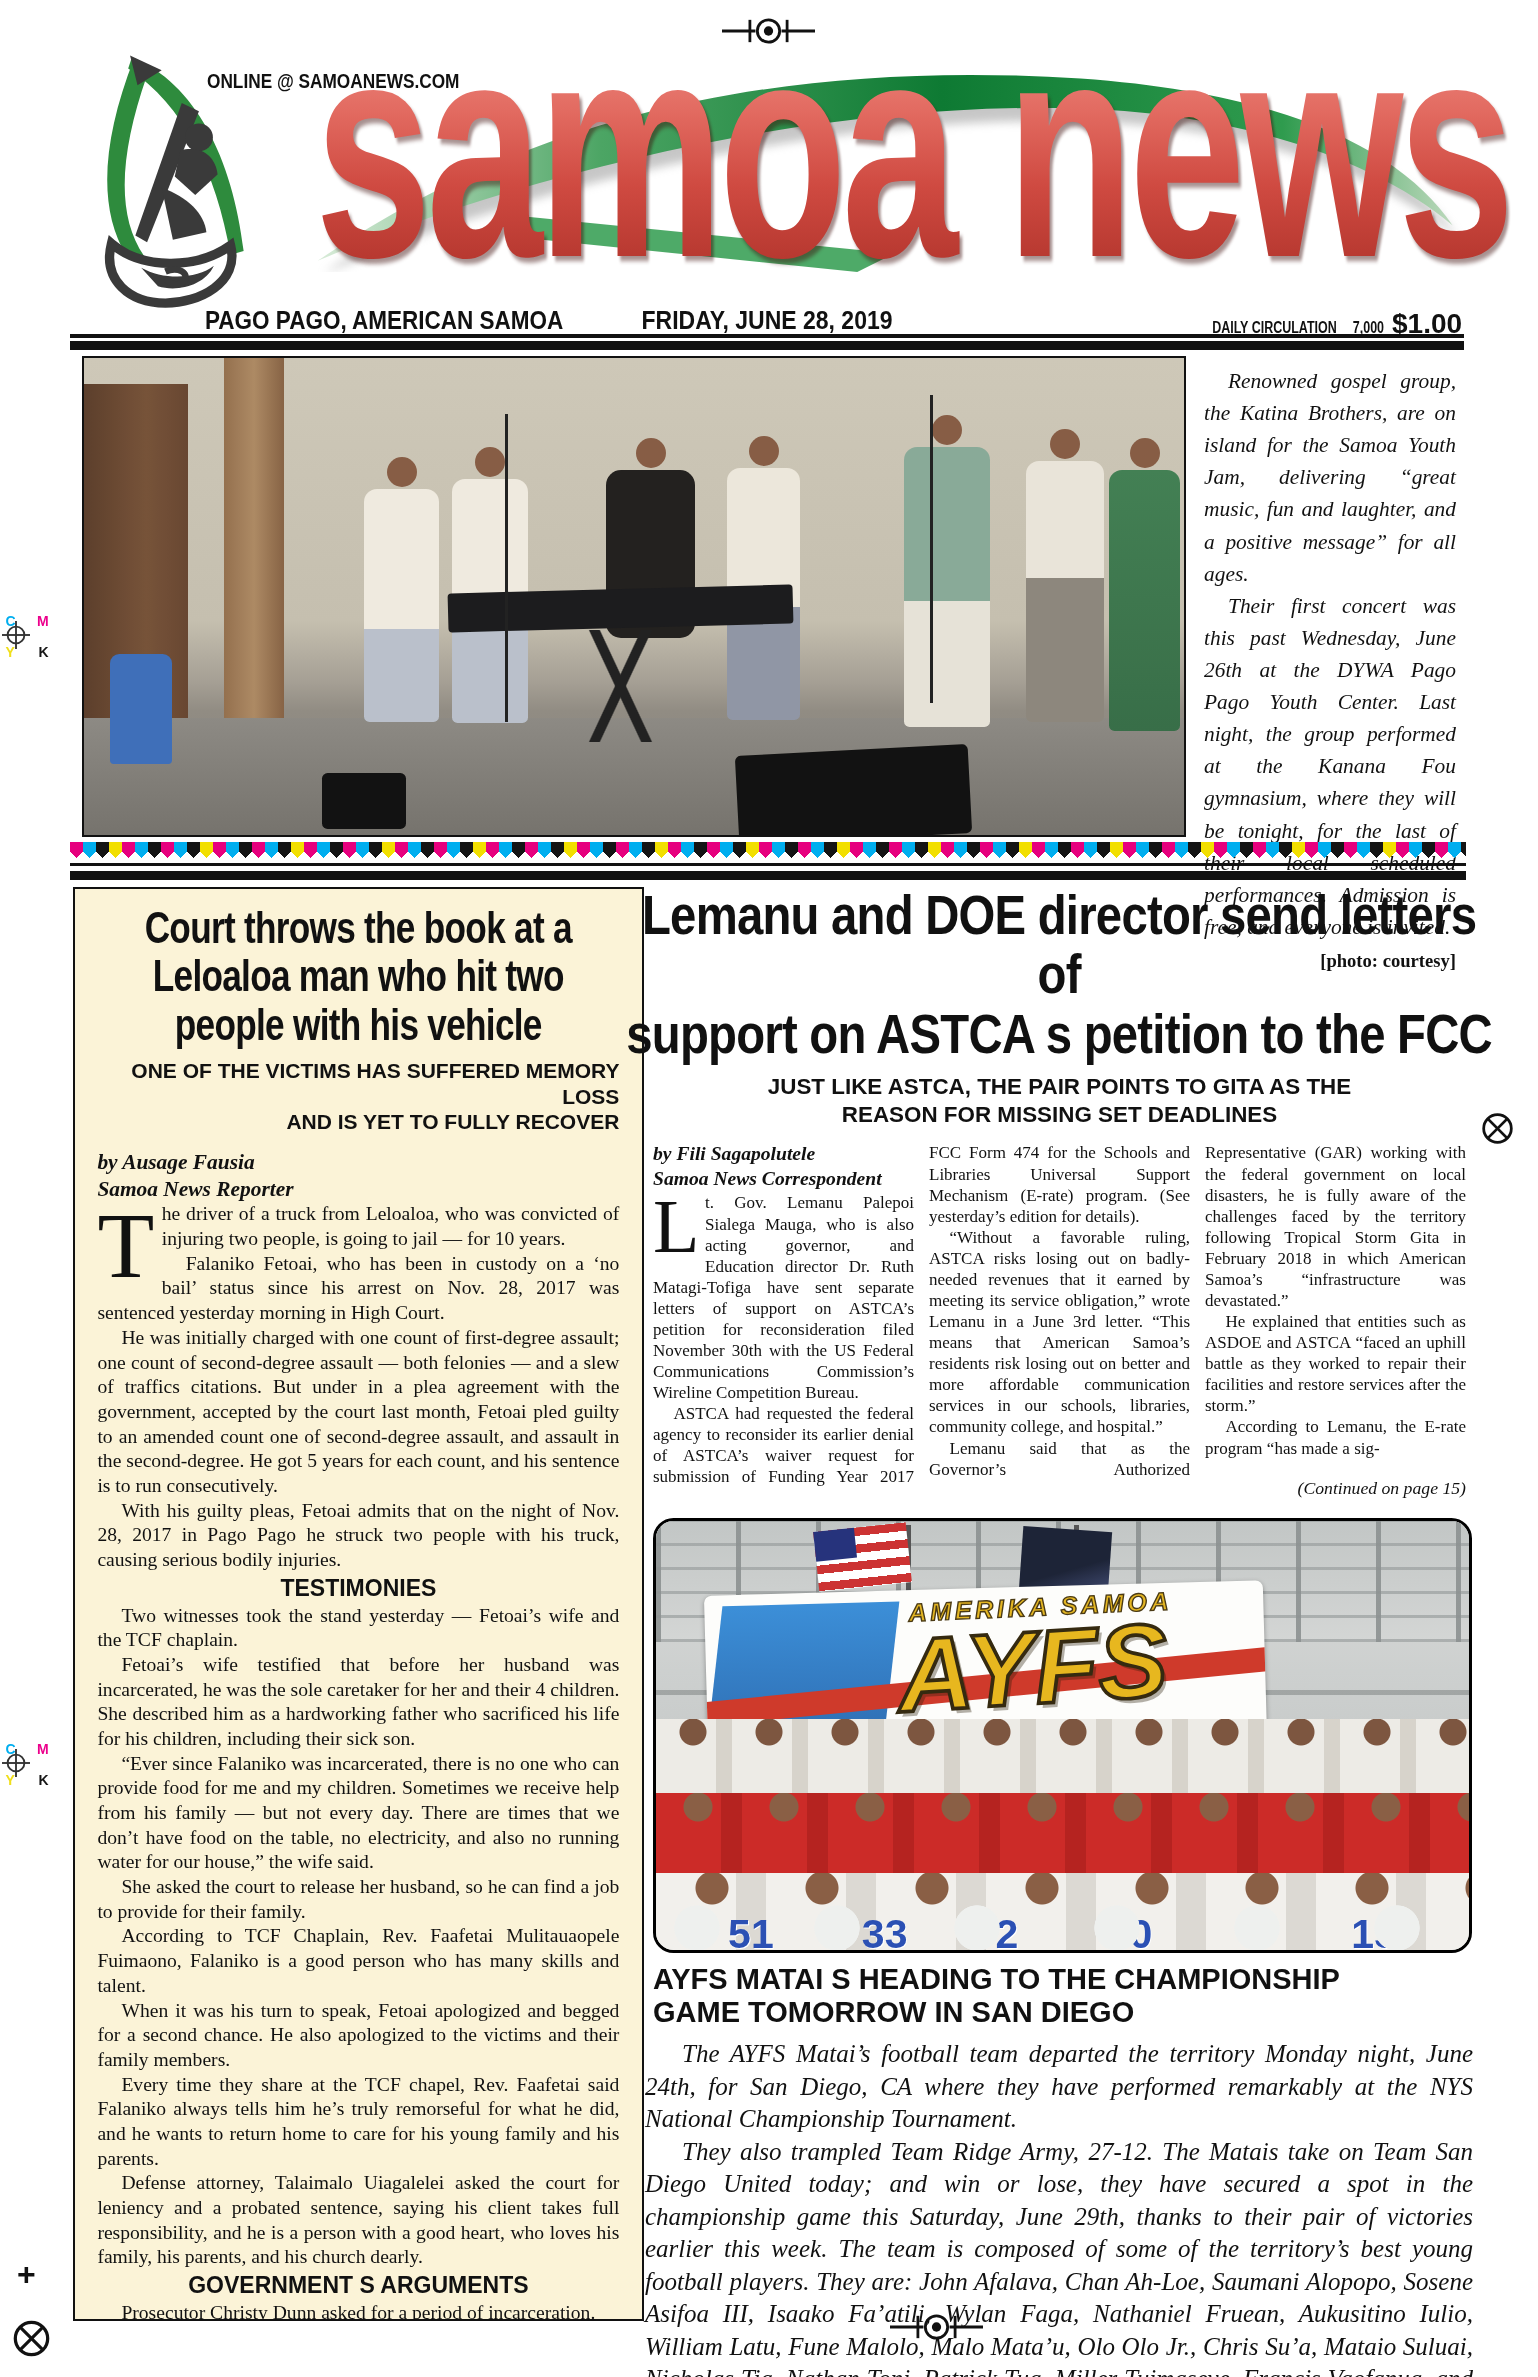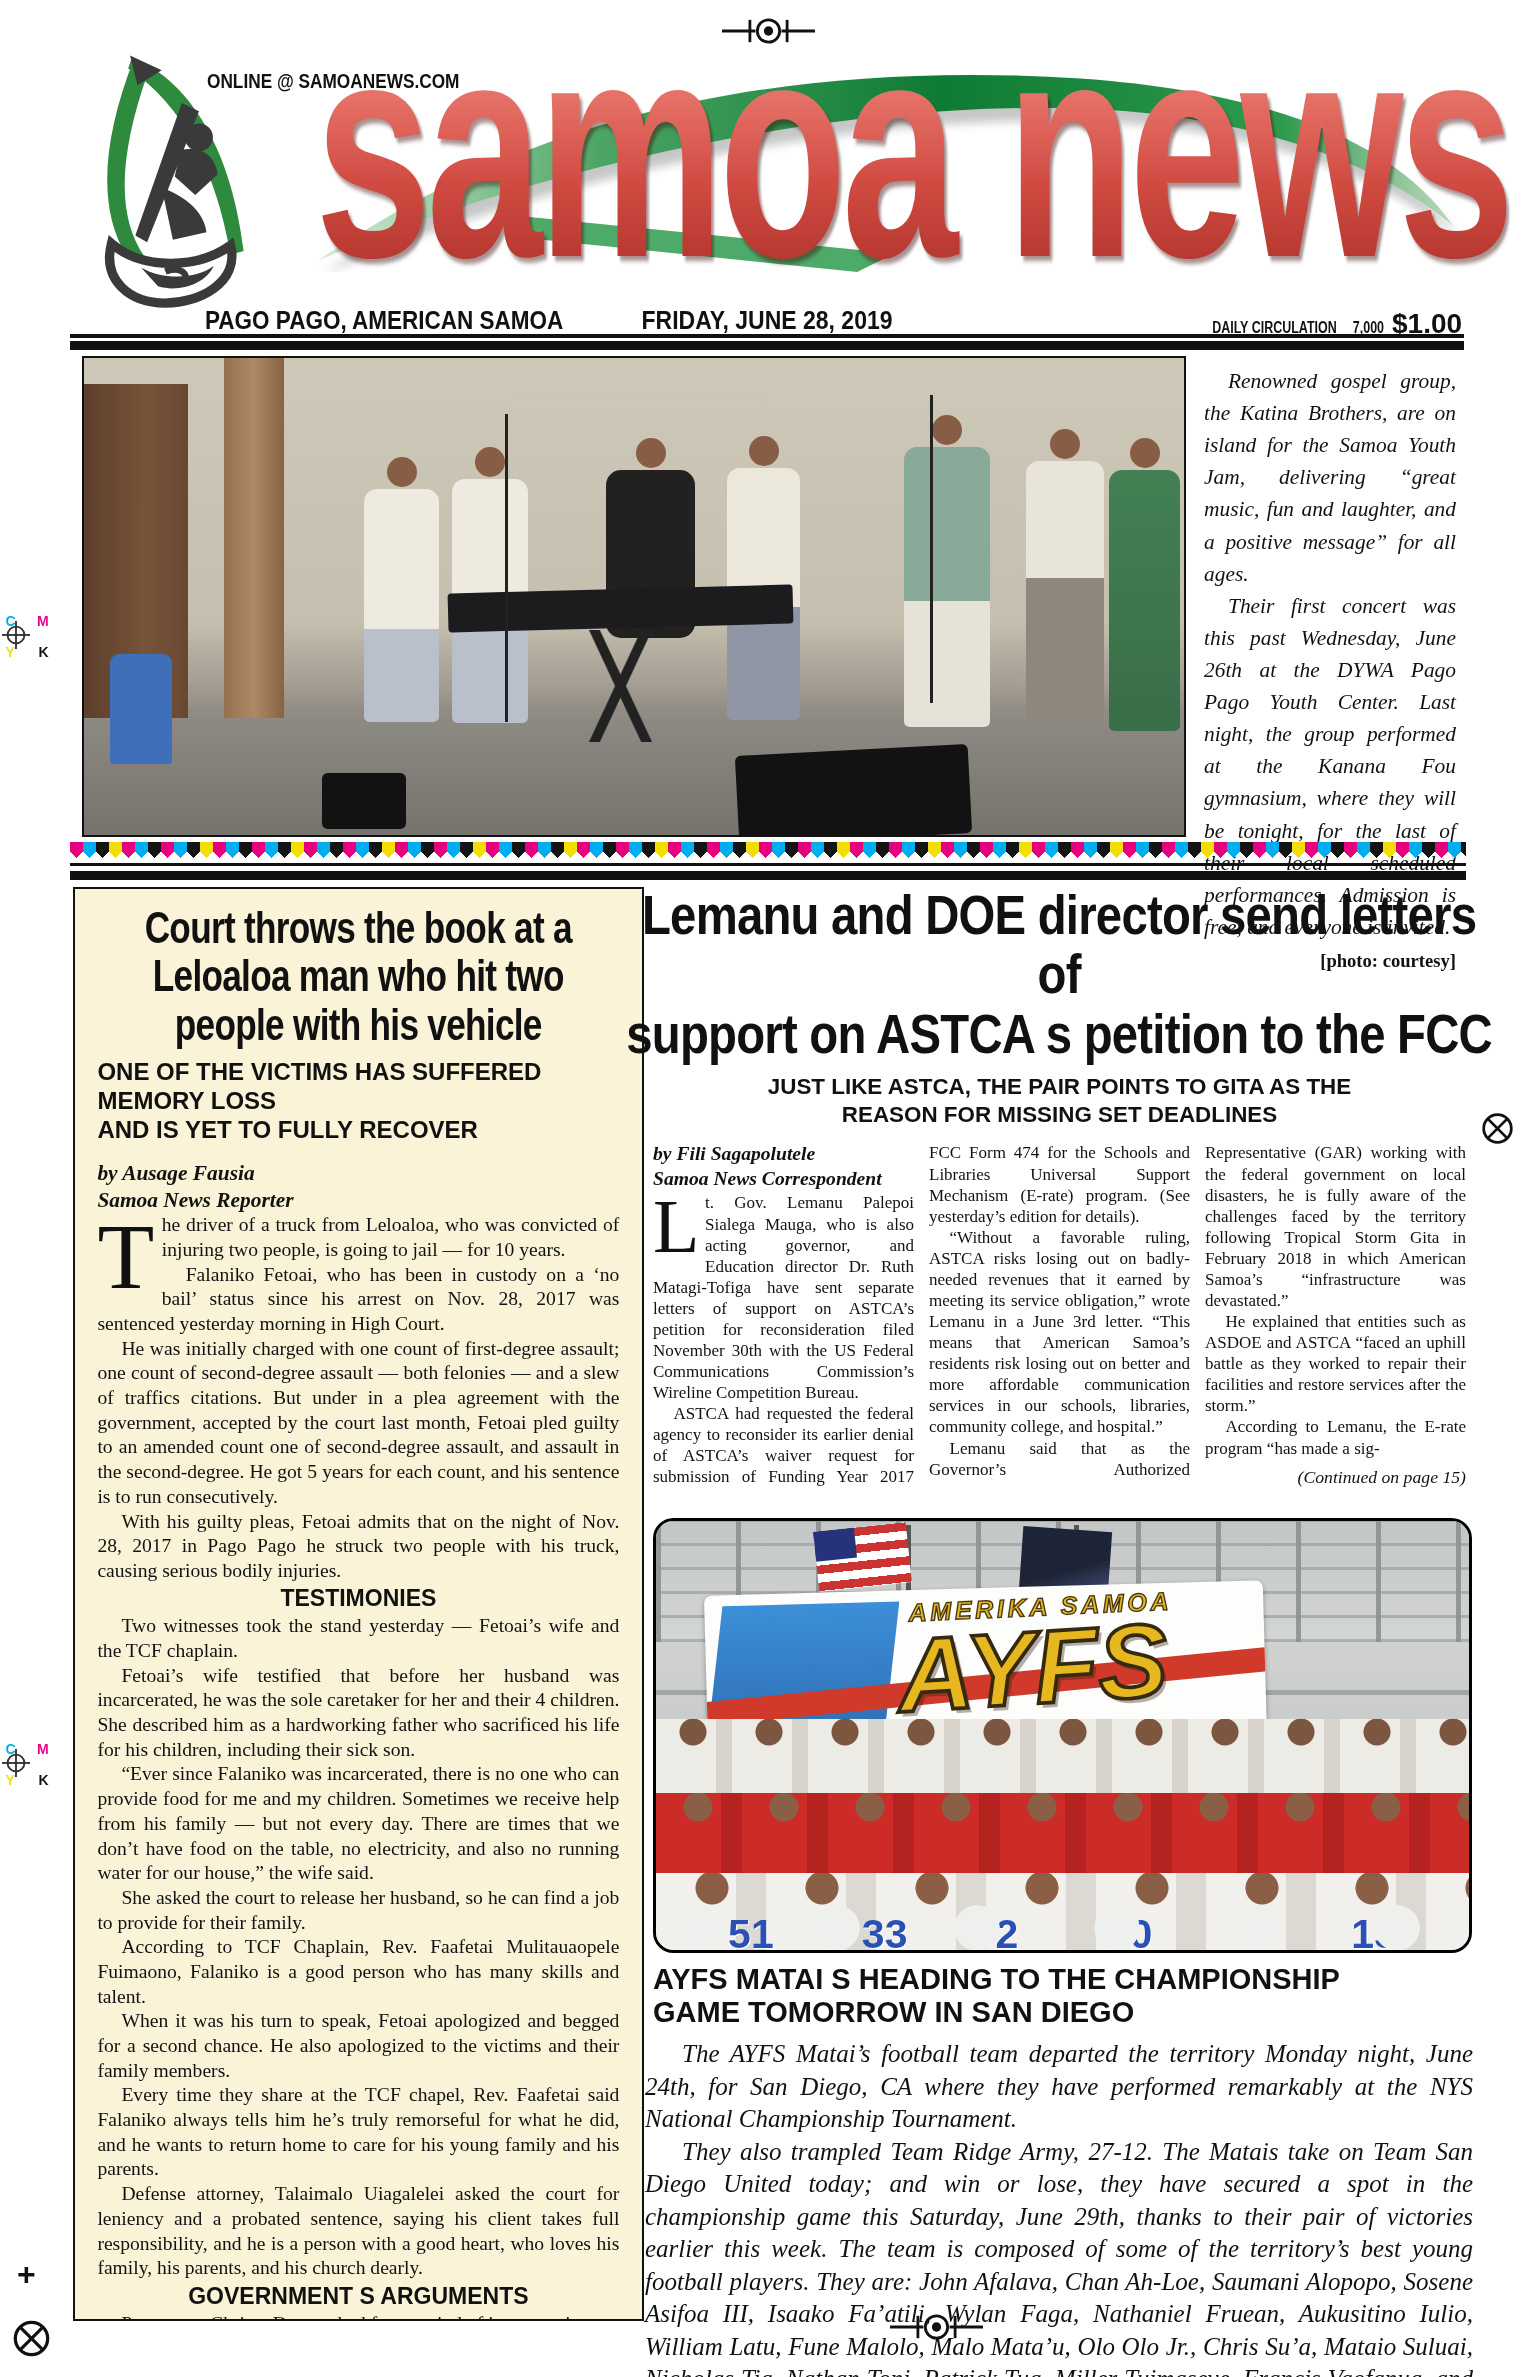--- a/index.html
+++ b/index.html
@@ -61,28 +61,28 @@
   .caption p{margin:0;text-indent:24px;}
   .caption .credit{font-style:normal;font-weight:bold;font-size:18.6px;text-align:right;text-indent:0;margin-top:3.7px;}
   
   .tris{height:16px;background:repeating-linear-gradient(90deg,#e6007e 0 13px,#00aeef 13px 26px,#141414 26px 39px,#f2df00 39px 52px,#e6007e 52px 65px,#00aeef 65px 78px,#141414 78px 91px);
         -webkit-mask:conic-gradient(from -45deg at 50% 100%, #000 90deg, transparent 0) 0 0/13px 100% repeat-x;
         mask:conic-gradient(from -45deg at 50% 100%, #000 90deg, transparent 0) 0 0/13px 100% repeat-x;}
   
   .courtbox{background:#fbf3d7;border:2.8px solid #111;padding:13px 22.4px 9.3px 22.4px;overflow:hidden;}
   .c-headline{font-family:"Liberation Sans",sans-serif;font-weight:bold;font-size:44px;line-height:1.1;
               text-align:center;letter-spacing:-0.9px;margin:1.9px 0 9.3px 0;}
-  .c-sub{font-family:"Liberation Sans",sans-serif;font-weight:bold;font-size:24px;line-height:1.2;
-         text-align:left;margin:0 0 15px 0;}
+  .c-sub{font-family:"Liberation Sans",sans-serif;font-weight:bold;font-size:21px;line-height:1.2;
+         text-align:right;margin:0 0 15px 0;}
   .byline{font-weight:bold;font-style:italic;font-size:21.4px;line-height:1.25;}
   .cb{font-size:19.6px;line-height:1.26;text-align:justify;margin:0;text-indent:24px;}
   .cb.noind{text-indent:0;}
   .dropcap{float:left;font-size:93px;line-height:.82;padding:5.6px 7.5px 0 0;font-weight:normal;}
   .secthead{font-family:"Liberation Sans",sans-serif;font-weight:bold;font-size:23px;text-align:center;margin:1.9px 0;}
-  .contd{font-style:italic;font-size:19.6px;text-align:right;margin-top:8px;}
+  .contd{font-style:italic;font-size:19.6px;text-align:right;margin-top:19px;}
   
   .f-headline{font-family:"Liberation Sans",sans-serif;font-weight:bold;font-size:55px;line-height:1.08;
               text-align:center;letter-spacing:-0.9px;}
   .f-sub{font-family:"Liberation Sans",sans-serif;font-weight:bold;font-size:22.4px;line-height:1.25;text-align:center;}
   .fcc-cols{column-count:3;column-gap:15px;height:412px;overflow:hidden;
             font-size:17px;line-height:1.24;text-align:justify;}
   .fcc-cols .byline{font-size:19.6px;margin-bottom:1px;}
   .fcc-cols p{margin:0;text-indent:20.5px;}
   .fcc-cols p.lead{text-indent:0;}
   .fcc-cols .dropcap{font-size:76px;line-height:.8;padding:3.7px 5.6px 0 0;}

